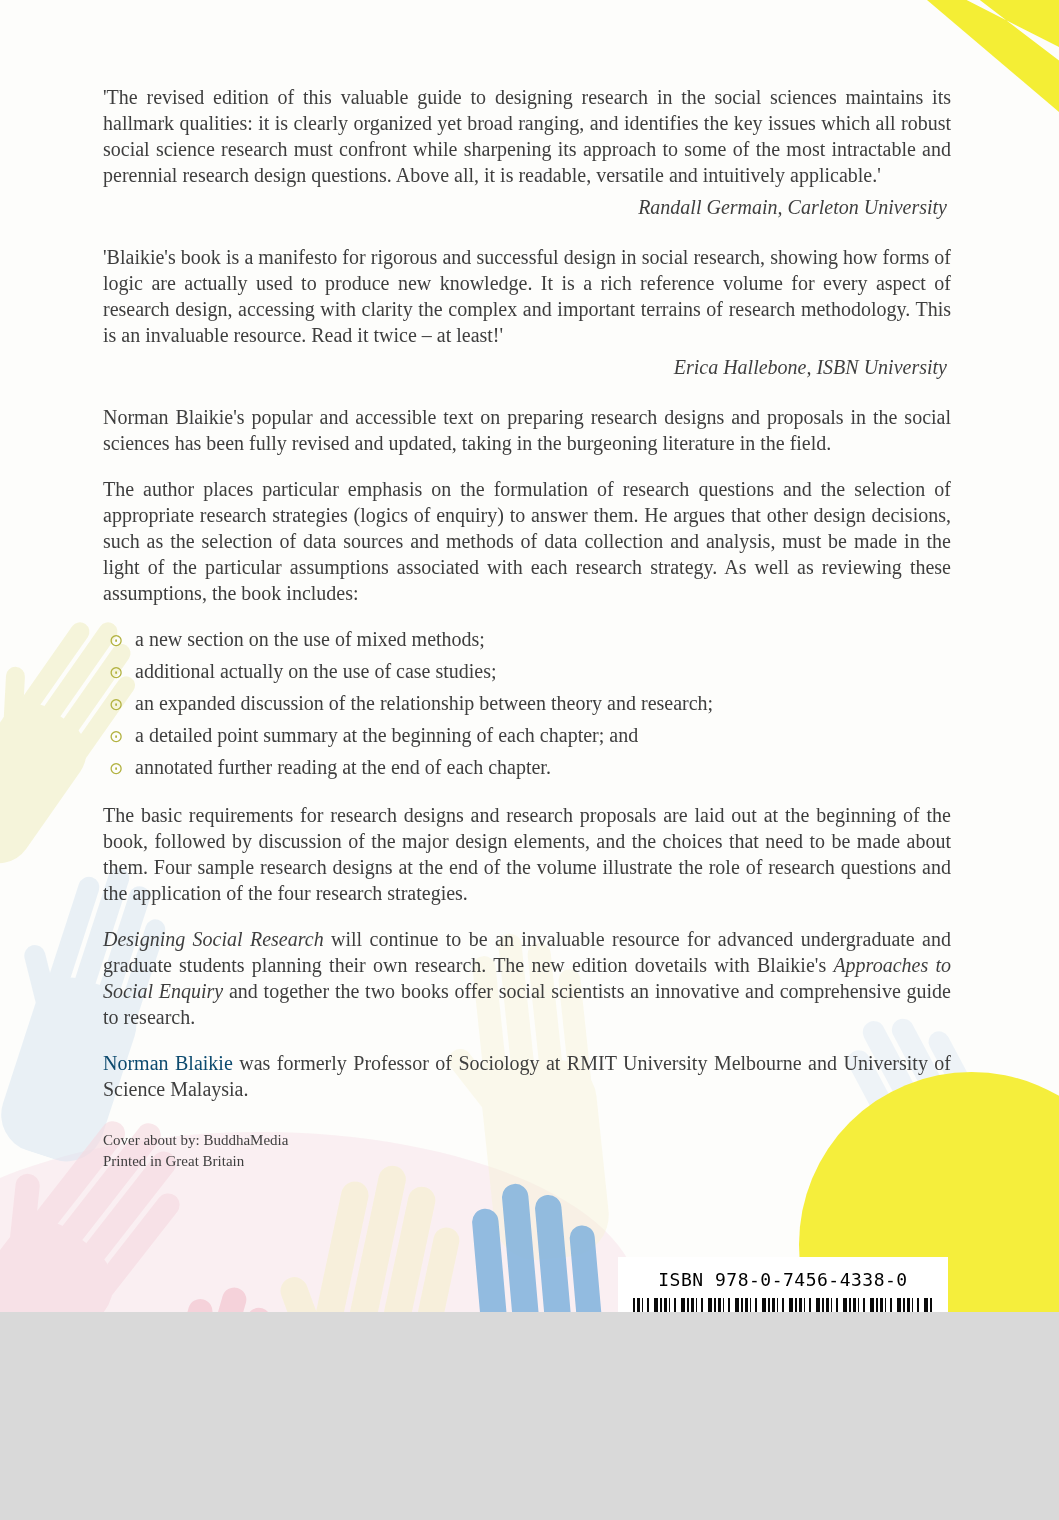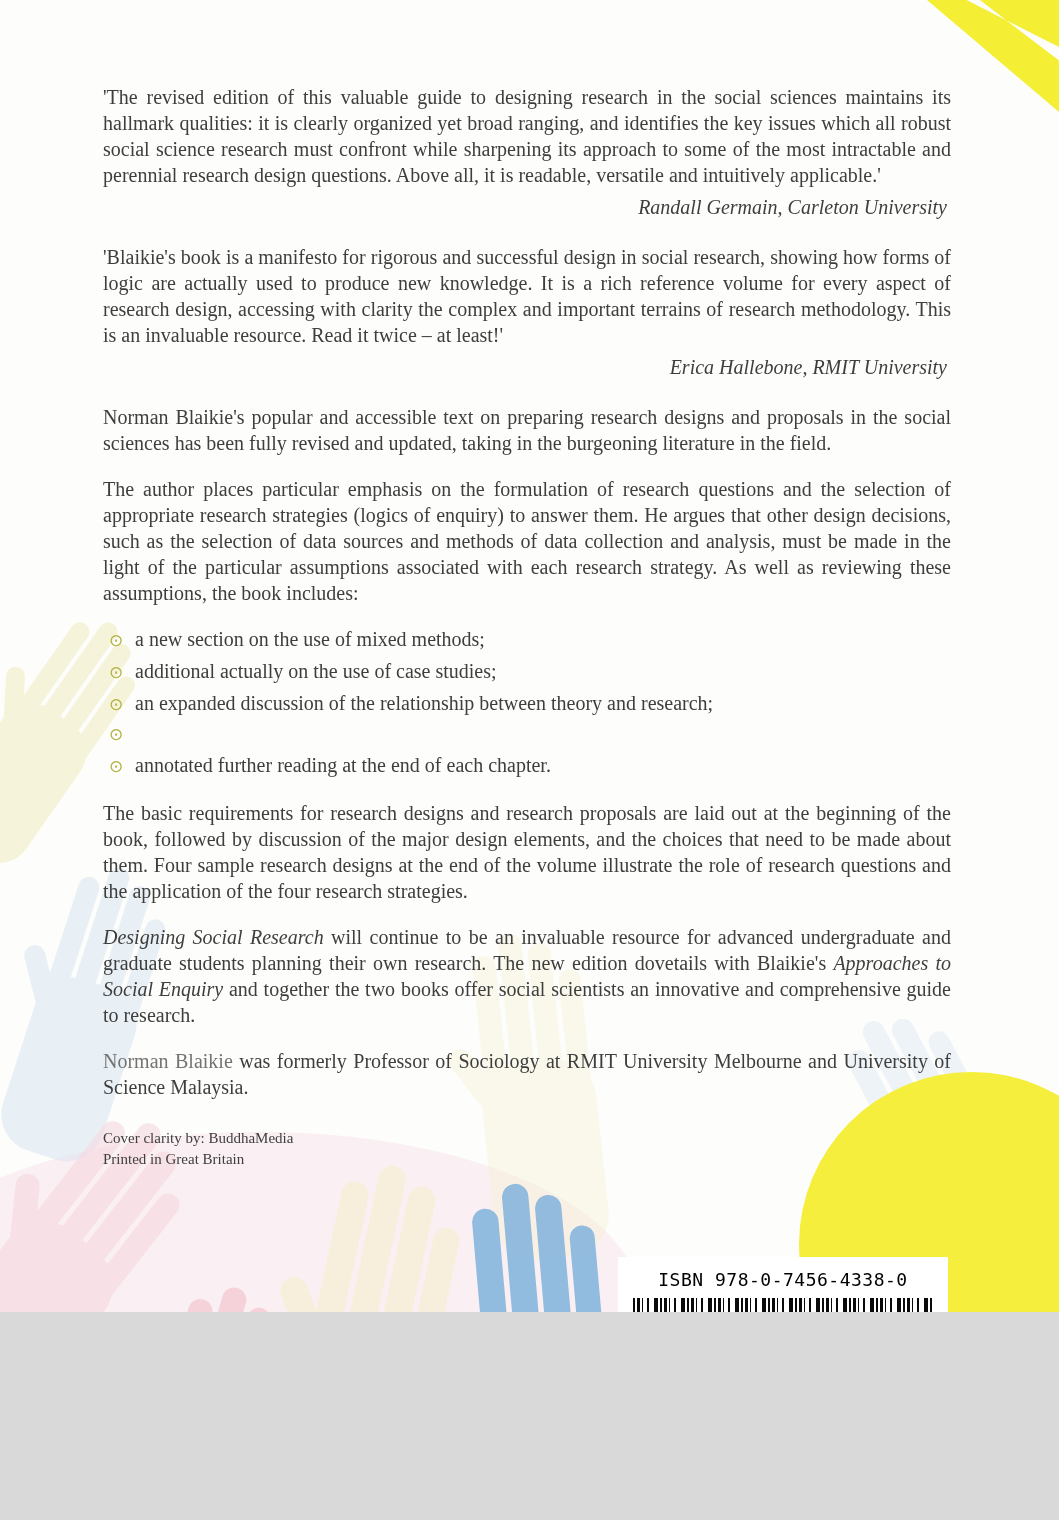--- a/index.html
+++ b/index.html
@@ -20,21 +20,21 @@
   .pink-wash { position:absolute; left:-120px; bottom:-160px; width:760px; height:340px;
     border-radius:50%; background:#f6dde6; opacity:.45; }
   
   .text-col { position:absolute; left:103px; top:84px; width:848px; z-index:5;
     font-size:20px; line-height:26px; }
   .text-col p { margin:0 0 20px; }
   .quote { text-align:justify; margin-bottom:6px !important; }
   .attribution { text-align:right; font-style:italic; margin-bottom:24px !important; padding-right:4px; }
   .body { text-align:justify; }
   .it { font-style:italic; }
-  .accent { color:#737373; }
+  .accent { color:#0c4a6e; }
   ul.features { list-style:none; margin:0 0 20px; padding:0 0 0 6px; }
   ul.features li { display:flex; align-items:baseline; line-height:26px; margin-bottom:4px; }
   .blt { flex:0 0 26px; color:#b2b240; font-size:17px; }
   .blt-text { flex:1; }
   .credits { font-size:15px; line-height:21px; margin-top:28px; }
   
   .isbn-box { position:absolute; left:618px; top:1257px; width:330px; height:186px;
     background:#ffffff; z-index:6; padding-top:12px; box-sizing:border-box; }
   .isbn-label { text-align:center; font-family:"DejaVu Sans Mono", monospace;
     font-size:18px; letter-spacing:.5px; color:#000; }
@@ -118,56 +118,57 @@
     <div class="yellow-blob"></div>
     <div class="corner-y1"></div>
     <div class="corner-slash"></div>
   </div>
 
   <div class="text-col">
     <p class="quote">'The revised edition of this valuable guide to designing research in the social sciences maintains its hallmark qualities: it is clearly organized yet broad ranging, and identifies the key issues which all robust social science research must confront while sharpening its approach to some of the most intractable and perennial research design questions. Above all, it is readable, versatile and intuitively applicable.'</p>
     <p class="attribution">Randall Germain, Carleton University</p>
 
     <p class="quote">'Blaikie's book is a manifesto for rigorous and successful design in social research, showing how forms of logic are actually used to produce new knowledge. It is a rich reference volume for every aspect of research design, accessing with clarity the complex and important terrains of research methodology. This is an invaluable resource. Read it twice – at least!'</p>
-    <p class="attribution">Erica Hallebone, RMIT University</p>
+    <p class="attribution">Erica Hallebone, ISBN University</p>
 
     <p class="body">Norman Blaikie's popular and accessible text on preparing research designs and proposals in the social sciences has been fully revised and updated, taking in the burgeoning literature in the field.</p>
 
     <p class="body">The author places particular emphasis on the formulation of research questions and the selection of appropriate research strategies (logics of enquiry) to answer them. He argues that other design decisions, such as the selection of data sources and methods of data collection and analysis, must be made in the light of the particular assumptions associated with each research strategy. As well as reviewing these assumptions, the book includes:</p>
 
     <ul class="features">
       <li>
           <span class="blt">⊙</span>
           <span class="blt-text">a new section on the use of mixed methods;</span>
         </li>
       <li>
           <span class="blt">⊙</span>
           <span class="blt-text">additional actually on the use of case studies;</span>
         </li>
       <li>
           <span class="blt">⊙</span>
           <span class="blt-text">an expanded discussion of the relationship between theory and research;</span>
         </li>
       <li>
           <span class="blt">⊙</span>
+          <span class="blt-text">a detailed point summary at the beginning of each chapter; and</span>
         </li>
       <li>
           <span class="blt">⊙</span>
           <span class="blt-text">annotated further reading at the end of each chapter.</span>
         </li>
     </ul>
 
     <p class="body">The basic requirements for research designs and research proposals are laid out at the beginning of the book, followed by discussion of the major design elements, and the choices that need to be made about them. Four sample research designs at the end of the volume illustrate the role of research questions and the application of the four research strategies.</p>
 
     <p class="body"><span class="it">Designing Social Research</span><span> will continue to be an invaluable resource for advanced undergraduate and graduate students planning their own research. The new edition dovetails with Blaikie's </span><span class="it">Approaches to Social Enquiry</span><span> and together the two books offer social scientists an innovative and comprehensive guide to research.</span></p>
 
     <p class="body"><span class="accent">Norman Blaikie</span><span> was formerly Professor of Sociology at RMIT University Melbourne and University of Science Malaysia.</span></p>
 
     <div class="credits">
-      <div>Cover clarity by: BuddhaMedia</div>
+      <div>Cover about by: BuddhaMedia</div>
       <div>Printed in Great Britain</div>
     </div>
   </div>
 
   <div class="isbn-box">
     <div class="isbn-label">ISBN 978-0-7456-4338-0</div>
     <div class="barcode"></div>
     <div class="bc-band">
       <span class="bc-digits">9 780745 643380</span>
       <span class="bc-arrow">&gt;</span>

